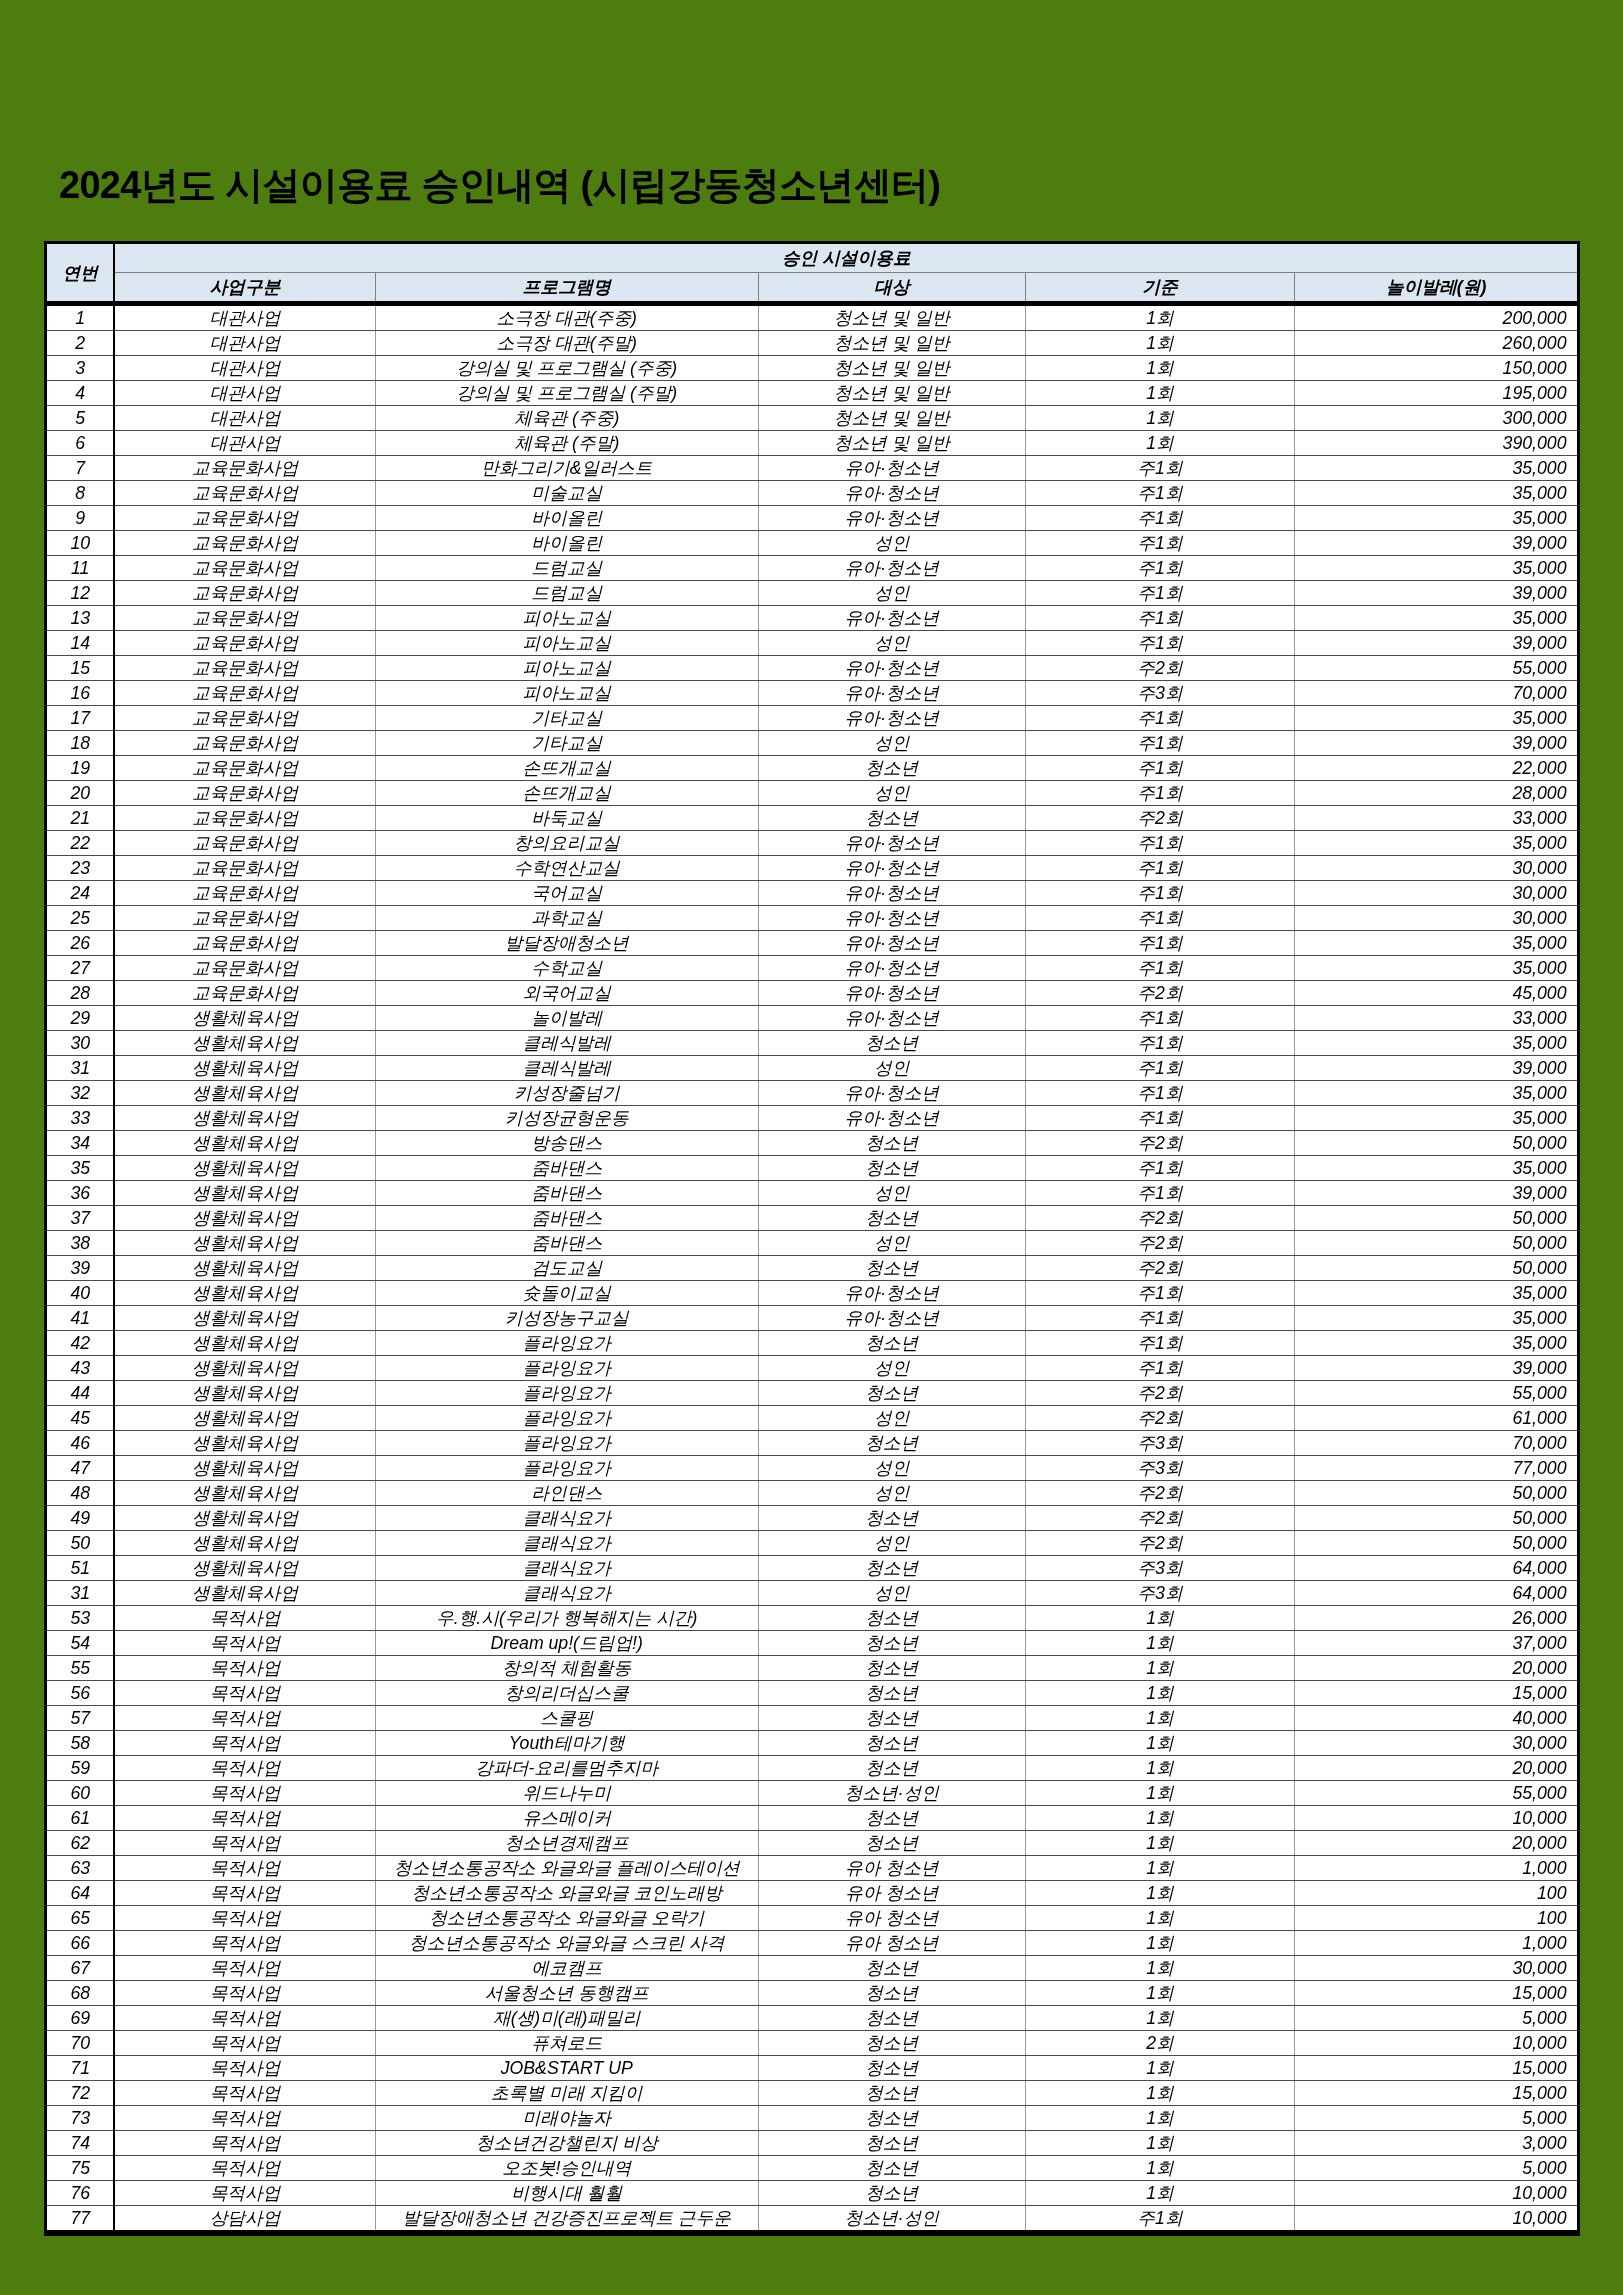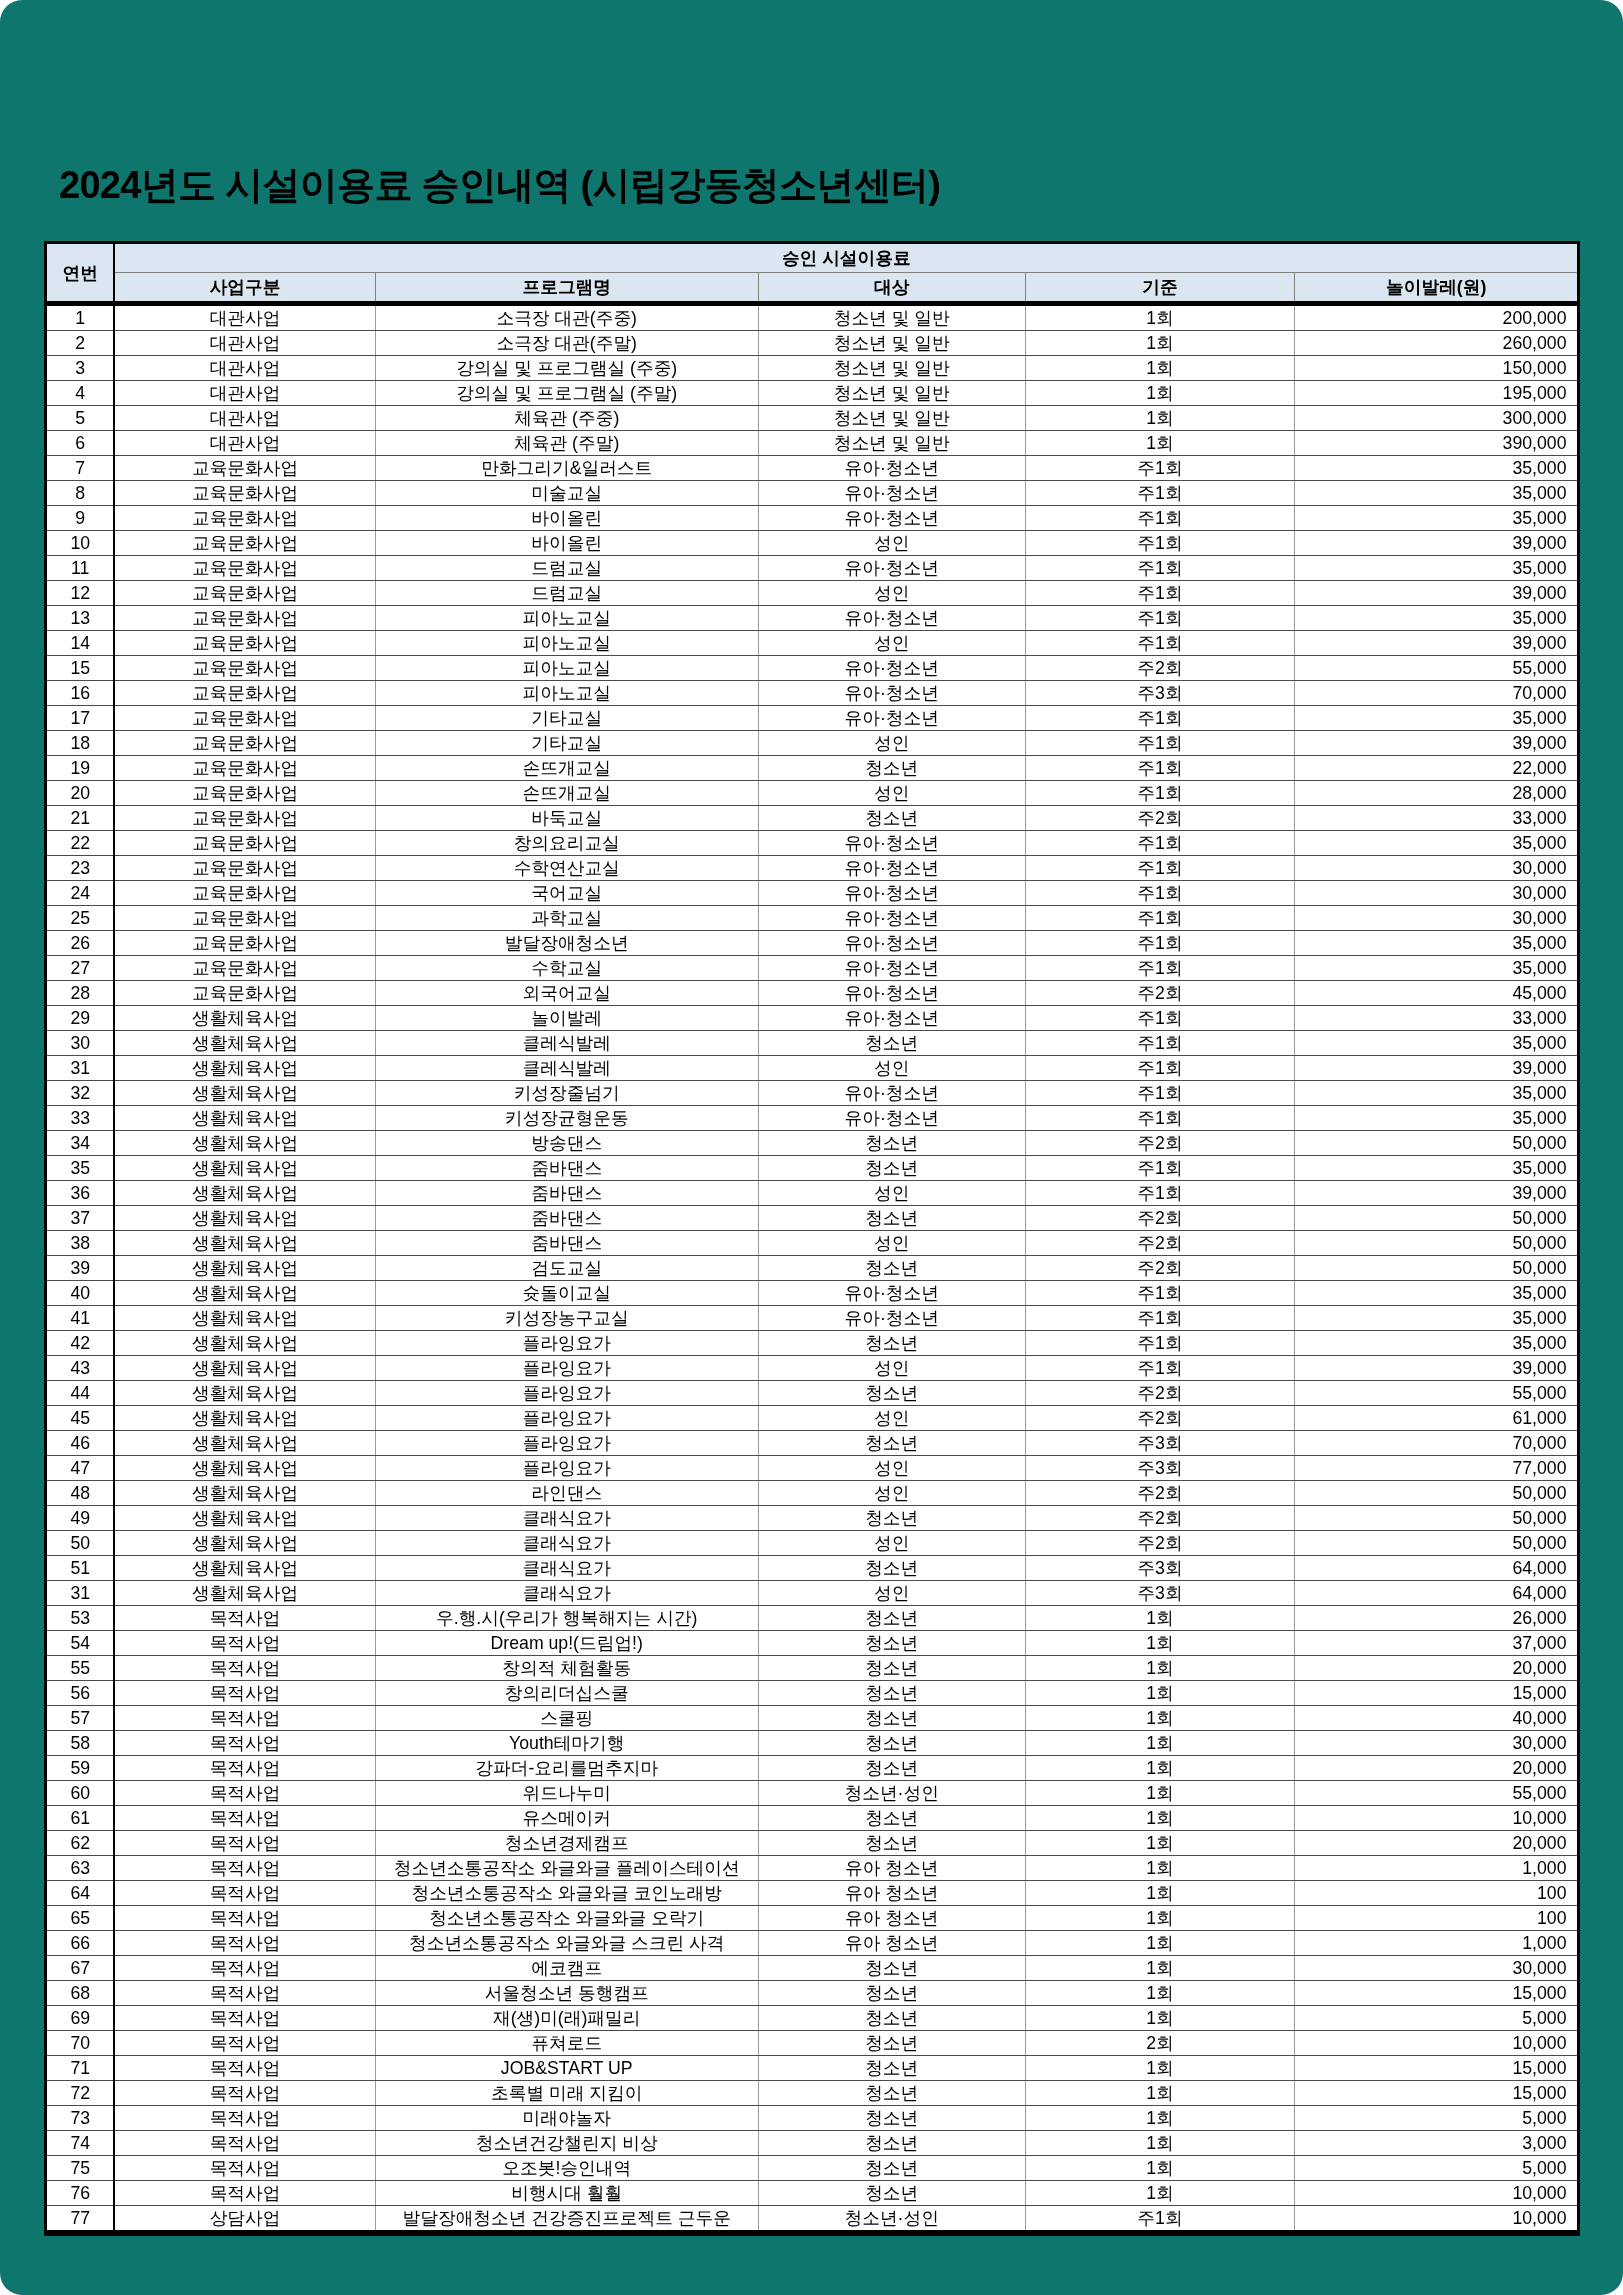--- a/index.html
+++ b/index.html
@@ -2,38 +2,39 @@
 <html lang="ko" style="font-size:10.5px"><head>
 <meta charset="utf-8">
 <style>
   html,body{margin:0;padding:0;background:#ffffff;}
   body{
     width:1623px;height:2295px;
     font-family:"Liberation Sans","DejaVu Sans",sans-serif;
     color:#000;
     position:relative;
   }
-  .page{position:absolute;inset:0;background:#0f766e;border-radius:22px;}
+  .page{position:absolute;inset:0;background:#4d7c0f;}
   .doc-title{
     margin:160px 0 0 59px;
     font-size:38px;
     font-weight:800;
     letter-spacing:-0.7px;
     color:#000;
     white-space:nowrap;
   }
   table.fee-table{
     margin:30px 0 0 44px;
     width:1536px;
     border-collapse:collapse;
     table-layout:fixed;
     border-top:3.3px solid #000;
     border-left:3.3px solid #000;
     border-right:3.3px solid #000;
     border-bottom:6.5px solid #000;
+    font-style:italic;
   }
   .fee-table th,.fee-table td{
     overflow:hidden;
     white-space:nowrap;
     font-size:17.7px;
     padding:0 3.9px;
   }
   
   .fee-table thead th{
     background:#dce6f1;

